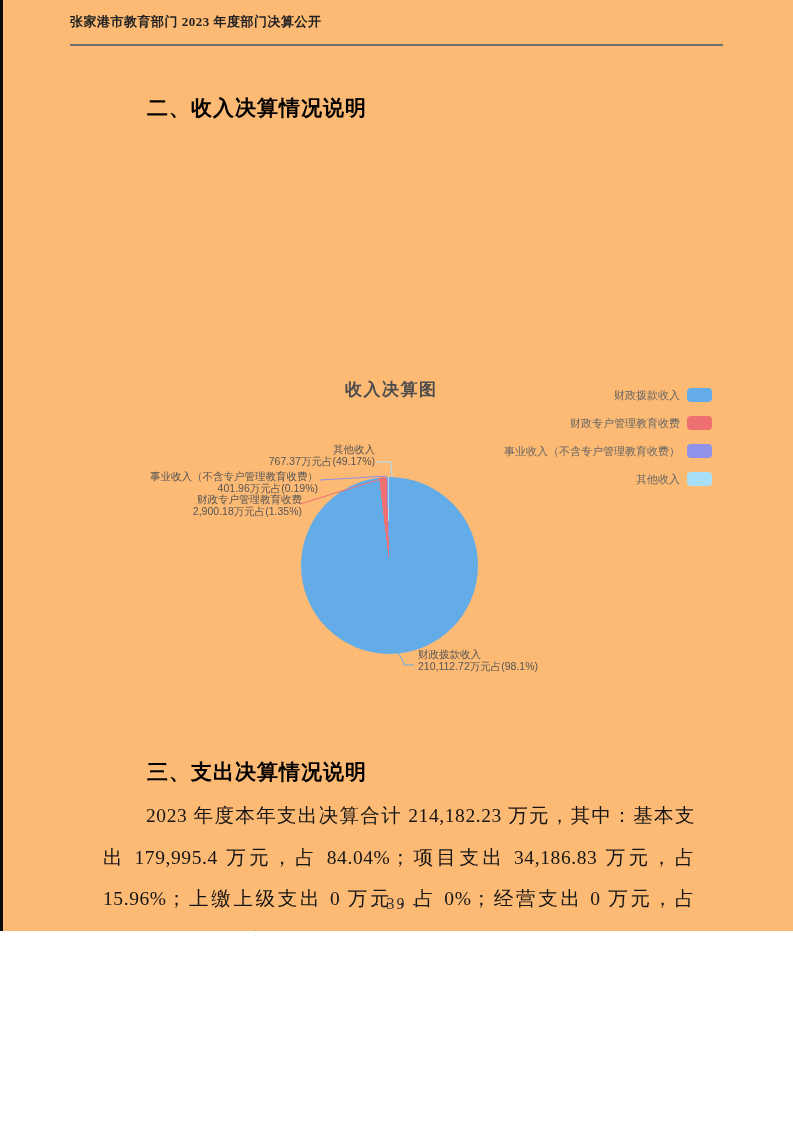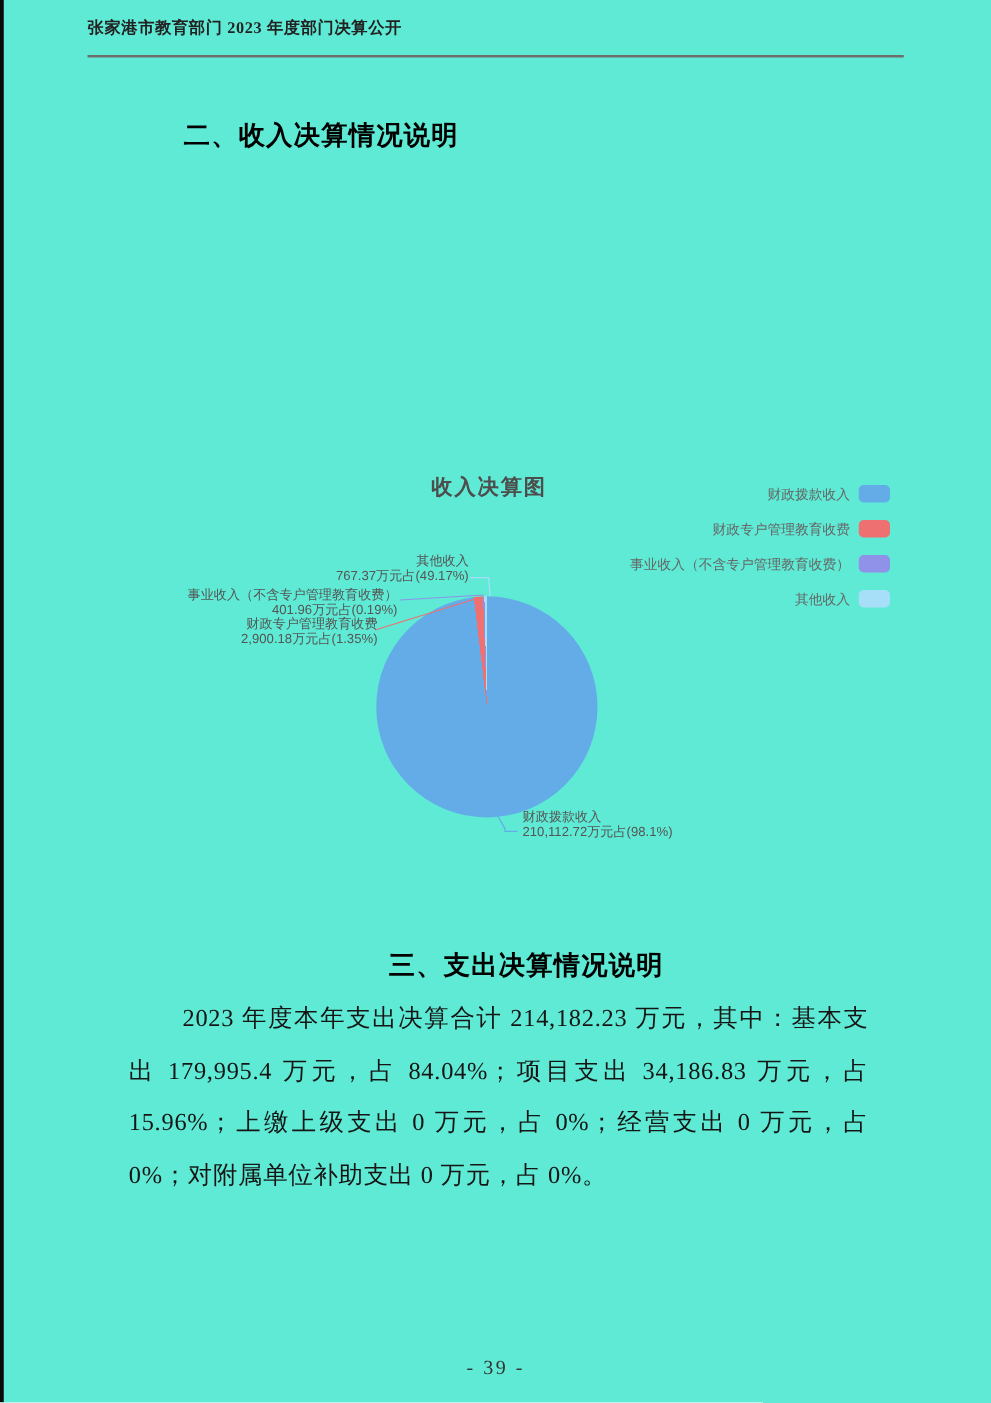--- a/index.html
+++ b/index.html
@@ -1,17 +1,17 @@
 <!DOCTYPE html>
 <html><head>
 <meta charset="utf-8">
 <style>
   html,body { margin:0; padding:0; background:#ffffff; }
   .page {
-    position:relative; width:793px; height:1122px; background:#5eead4;
+    position:relative; width:793px; height:931px; background:#fdba74;
     font-family:"Liberation Serif","DejaVu Serif",serif; overflow:hidden;
   }
   .left-edge { position:absolute; left:0; top:0; width:3px; height:1122px; background:#0a0a0a; }
 
   .header-title {
     position:absolute; left:70px; top:13px; font-size:13px; font-weight:700;
     color:#222; letter-spacing:0.5px; white-space:nowrap;
   }
   .header-rule { position:absolute; left:70px; top:44px; width:653px; height:2px; background:#6e6e6e; }
 
@@ -104,17 +104,17 @@
     <div class="callout align-right" style="right:423px; top:116px;">
       <div>财政专户管理教育收费</div>
       <div>2,900.18万元占(1.35%)</div>
     </div>
     <div class="callout" style="left:318px; top:271px;">
       <div>财政拨款收入</div>
       <div>210,112.72万元占(98.1%)</div>
     </div>
   </div>
 
-  <div class="sec-heading" style="top:758px;text-align:center;">三、支出决算情况说明</div>
+  <div class="sec-heading" style="top:758px;">三、支出决算情况说明</div>
   <div class="sec-body" style="top:795px;">2023 年度本年支出决算合计 214,182.23 万元，其中：基本支出 179,995.4 万元，占 84.04%；项目支出 34,186.83 万元，占 15.96%；上缴上级支出 0 万元，占 0%；经营支出 0 万元，占 0%；对附属单位补助支出 0 万元，占 0%。</div>
 
   <div class="page-number">- 39 -</div>
 </div>
 
 </body></html>

